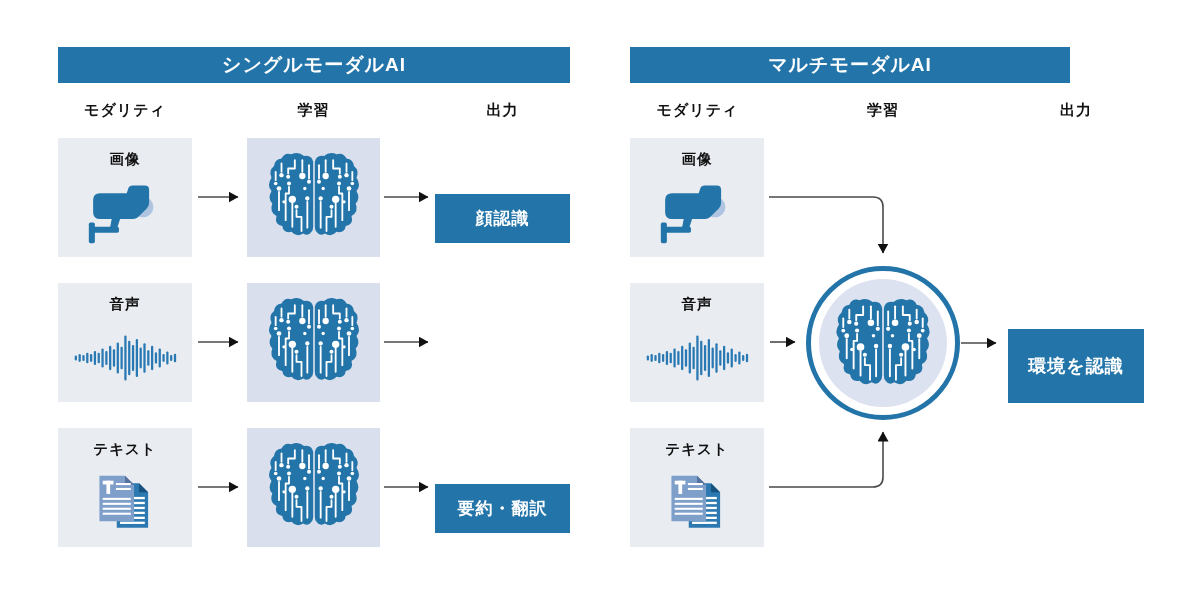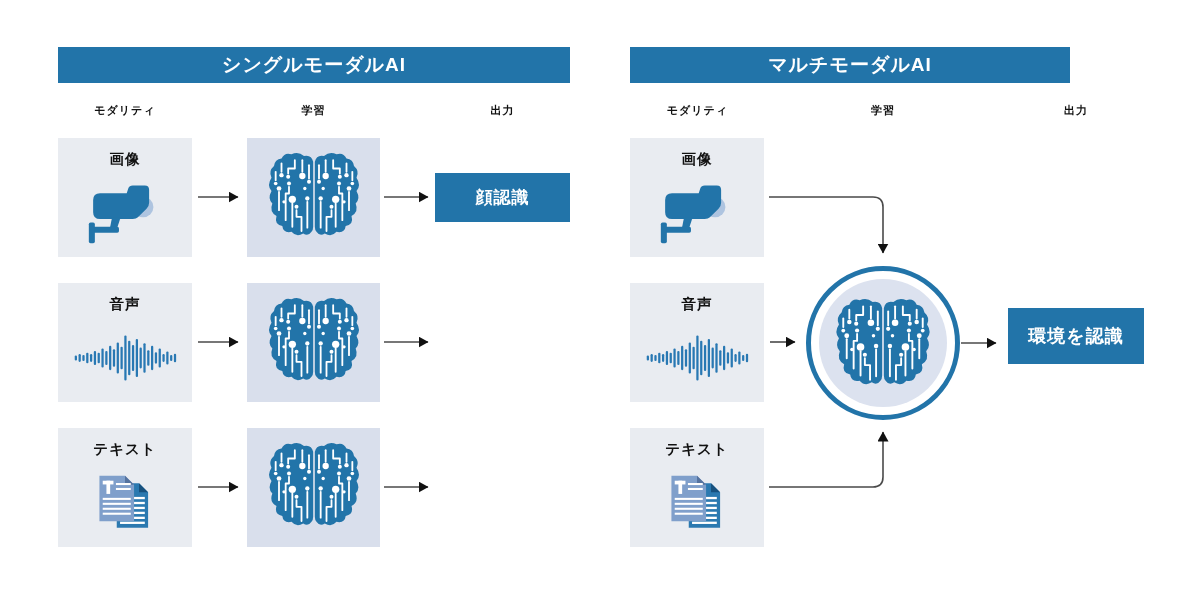--- a/index.html
+++ b/index.html
@@ -11,35 +11,35 @@
   }
   *{margin:0;padding:0;box-sizing:border-box;}
   html,body{background:#ffffff;}
   body{font-family:"Liberation Sans","DejaVu Sans",sans-serif;}
   .canvas{position:relative;width:1200px;height:600px;background:#ffffff;overflow:hidden;}
 
   .hdr{position:absolute;top:47px;height:36px;background:var(--primary);color:#fff;
        display:flex;align-items:center;justify-content:center;
        font-size:19px;font-weight:700;letter-spacing:1px;}
   .col{position:absolute;top:99px;height:22px;display:flex;align-items:center;justify-content:center;
-       font-size:11px;font-weight:700;color:var(--ink);letter-spacing:1px;}
+       font-size:15px;font-weight:700;color:var(--ink);letter-spacing:1px;}
 
   .mbox{position:absolute;width:134px;height:119px;background:var(--mbox);
         display:flex;flex-direction:column;align-items:center;padding-top:12px;text-align:center;}
   .mlabel{font-size:14.5px;font-weight:700;color:var(--ink);letter-spacing:1px;}
   .icon-wrap{flex:1;width:100%;display:flex;align-items:center;justify-content:center;}
 
   .lbox{position:absolute;left:247px;width:133px;height:119px;background:var(--lbox);
         display:flex;align-items:center;justify-content:center;}
 
   .obox{position:absolute;background:var(--primary);color:#fff;
         display:flex;align-items:center;justify-content:center;
-        font-weight:700;letter-spacing:1px;}
+        font-weight:700;letter-spacing:1px;margin-top:21px;}
   .obox.small{left:435px;width:135px;height:49px;font-size:17px;}
-  .obox.big{left:1008px;top:308px;width:136px;height:56px;font-size:18px;text-align:center;}
+  .obox.big{left:1008px;top:308px;width:136px;height:74px;font-size:18px;text-align:center;}
 
   .mm-circle{position:absolute;left:806px;top:266px;width:154px;height:154px;border-radius:50%;
              border:5px solid var(--primary);background:#fff;
              display:flex;align-items:center;justify-content:center;}
   .mm-circle-inner{width:128px;height:128px;border-radius:50%;background:var(--inner);
              display:flex;align-items:center;justify-content:center;}
 
   .arrows{position:absolute;left:0;top:0;pointer-events:none;}
   .defs-svg{position:absolute;width:0;height:0;}
 </style>
@@ -196,20 +196,21 @@
         <svg width="66" height="66" viewBox="0 0 80 80">
           <use href="#icon-doc"></use>
         </svg>
       </span>
   </div>
   <div class="lbox" style="top:428px">
     <span><svg width="100" height="92" viewBox="0 0 120 110">
           <use href="#icon-brain"></use>
         </svg></span>
   </div>
+  <div class="obox small" style="top:463px">要約・翻訳</div>
 
   <div class="hdr" style="left:630px;width:440px">
     <span>マルチモーダルAI</span>
   </div>
   <div class="col" style="left:630px;width:135px">モダリティ</div>
   <div class="col" style="left:816px;width:134px">学習</div>
   <div class="col" style="left:1008px;width:136px">出力</div>
 
   <div class="mbox" style="left:630px;top:138px">
     <span class="mlabel">画像</span>

